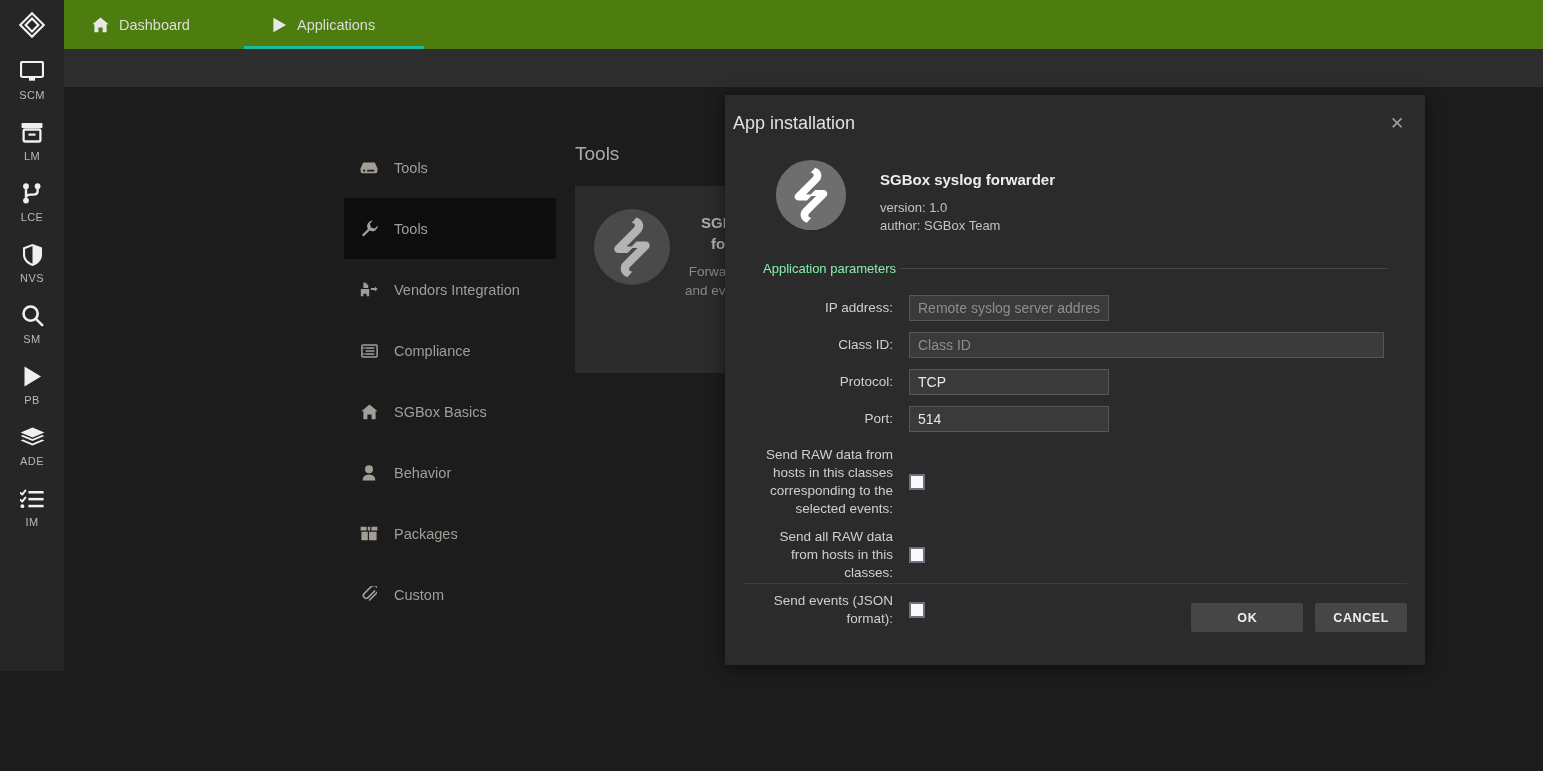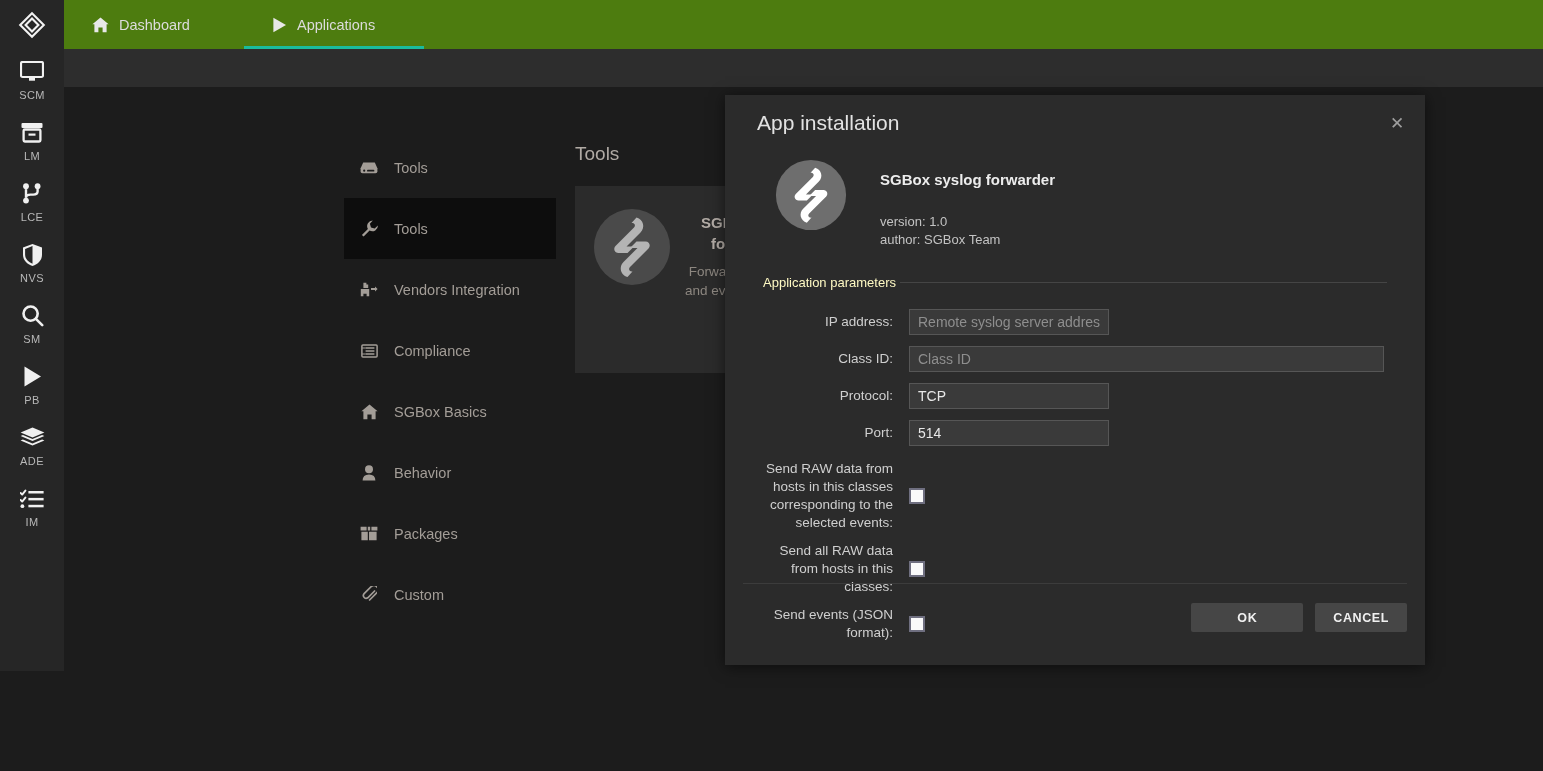--- a/index.html
+++ b/index.html
@@ -122,43 +122,43 @@
     width: 700px; height: 570px;
     background: #2b2b2b;
     box-shadow: 0 2px 14px rgba(0,0,0,.55);
     z-index: 50;
   }
   #modal-head {
     position: relative; height: 56px;
     display: flex; align-items: center;
   }
   #modal-title {
-    padding-left: 32px; color: #e2e2e2; font-size: 21px;
+    padding-left: 8px; color: #e2e2e2; font-size: 18px;
   }
   #modal-close {
     position: absolute; right: 17px; top: 17px;
     width: 22px; height: 22px;
     display: flex; align-items: center; justify-content: center;
     color: #9e9e9e; font-size: 17px; line-height: 1;
     cursor: pointer; user-select: none;
   }
   #modal-body { padding: 0 20px; }
 
   #app-ident { display: flex; gap: 33px; padding: 8px 0 0 30px; }
   #app-ident .ai-txt { padding-top: 12px; }
   .ai-name { color: #ededed; font-size: 15px; font-weight: bold; }
-  .ai-meta { color: #c3c3c3; font-size: 13px; margin-top: 25px; line-height: 18px; }
+  .ai-meta { color: #c3c3c3; font-size: 13px; margin-top: 11px; line-height: 18px; }
 
   
   #params {
     margin: 26px 18px 0 18px;
   }
   #params-legend {
     display: flex; align-items: center; gap: 4px;
-    color: #fef9c3; font-size: 13px;
+    color: #86efac; font-size: 13px;
   }
   #params-legend .rule {
     flex: 1; height: 1px; background: #454545;
   }
 
   .frow {
     display: flex; align-items: center;
     margin-top: 11px;
   }
   .frow.cbrow { align-items: center; }

